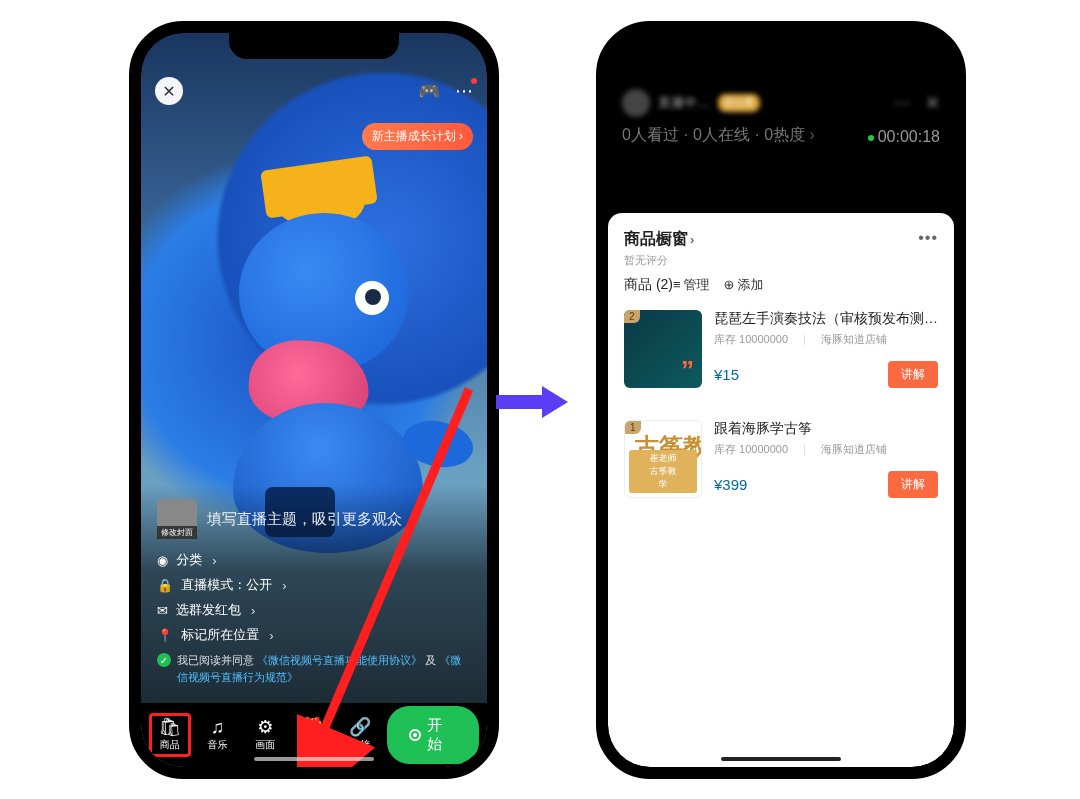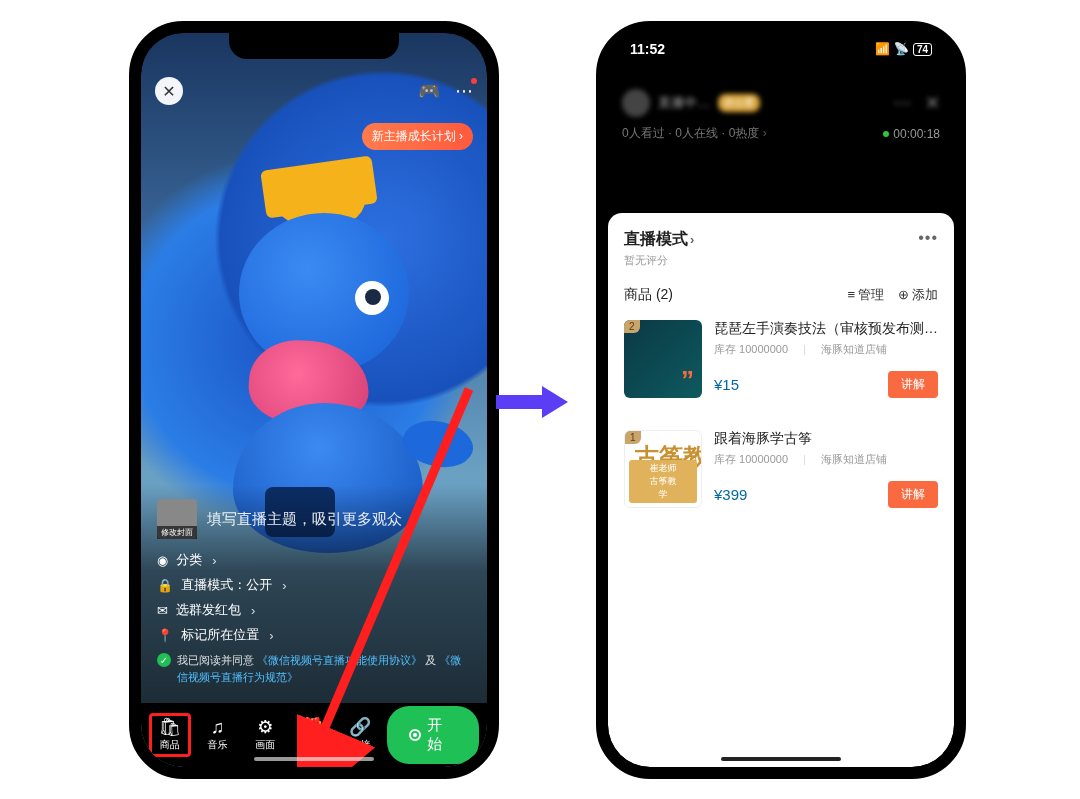--- a/index.html
+++ b/index.html
@@ -205,42 +205,42 @@
   }
   .sh-row1 { display:flex; align-items:center; gap:8px; filter: blur(2.5px); }
   .avatar { width:28px; height:28px; border-radius:50%; background:#444; }
   .streamer-name { color:#aaa; font-size:13px; }
   .badge-pill {
     background:#d9a43a; color:#fff; font-size:10px;
     padding:2px 6px; border-radius:8px;
   }
   .sh-icons { margin-left:auto; display:flex; gap:14px; color:#888; font-size:18px; align-items:center;}
   .sh-row2 {
-    display:flex; align-items:center; justify-content:space-between;
-    margin-top:8px; color:#777; font-size:12px;
+    display:flex; align-items:flex-end; justify-content:space-between;
+    margin-top:8px; color:#777; font-size:16px;
   }
   .timer { color:#999; }
   .green-dot { width:6px; height:6px; background:#28c840; border-radius:50%; display:inline-block; margin-right:4px; vertical-align:middle;}
 
   .sheet {
     position:absolute; left:0; right:0; bottom:0; top:180px;
     background:#fff; border-radius:14px 14px 0 0;
     padding:16px 16px 0;
     z-index:20;
     color:#222;
   }
   .sheet-header { display:flex; justify-content:space-between; align-items:flex-start; }
   .sheet-title { font-size:16px; font-weight:600; }
   .sheet-title .chev { font-size:13px; margin-left:2px; color:#666; }
   .sheet-sub { font-size:11px; color:#999; margin-top:3px; }
   .sheet-dots { color:#666; font-size:16px; letter-spacing:1px; }
 
   .list-header {
-    display:flex; justify-content:space-between; align-items:center;
-    margin-top:18px; font-size:14px;
+    display:flex; justify-content:flex-start; align-items:center;
+    margin-top:8px; font-size:14px;
   }
   .list-actions { display:flex; gap:14px; color:#333; font-size:13px; align-items:center;}
   .list-actions .ic { margin-right:3px; font-size:13px; }
 
   .product {
     display:flex; gap:12px; padding:16px 0;
   }
   .thumb {
     width:78px; height:78px; border-radius:6px; flex-shrink:0;
     position:relative; overflow:hidden;
@@ -392,28 +392,20 @@
 </div>
 
 <svg class="arrow-purple" width="84" height="40">
   <rect x="6" y="13" width="46" height="14" fill="#5b3df5"></rect>
   <path d="M52,4 L78,20 L52,36 Z" fill="#5b3df5"></path>
 </svg>
 
 <div class="phone right">
   <div class="notch"></div>
   <div class="right-screen">
-    <div class="status-bar">
-      <span>11:52</span>
-      <span class="status-right">
-        <span>📶</span>
-        <span>📡</span>
-        <span class="batt">74</span>
-      </span>
-    </div>
 
     <div class="stream-header">
       <div class="sh-row1">
         <div class="avatar"></div>
         <span class="streamer-name">直播中…</span>
         <span class="badge-pill">拼台赛</span>
         <div class="sh-icons">
           <span>⋯</span>
           <span>✕</span>
         </div>
@@ -425,21 +417,21 @@
         <span class="timer">
           <span class="green-dot"></span><span>00:00:18</span>
         </span>
       </div>
     </div>
 
     <div class="sheet">
       <div class="sheet-header">
         <div>
           <div class="sheet-title">
-            <span>直播模式</span><span class="chev">›</span>
+            <span>商品橱窗</span><span class="chev">›</span>
           </div>
           <div class="sheet-sub">暂无评分</div>
         </div>
         <div class="sheet-dots">•••</div>
       </div>
 
       <div class="list-header">
         <span>商品 (2)</span>
         <div class="list-actions">
           <span><span class="ic">≡</span><span>管理</span></span>

